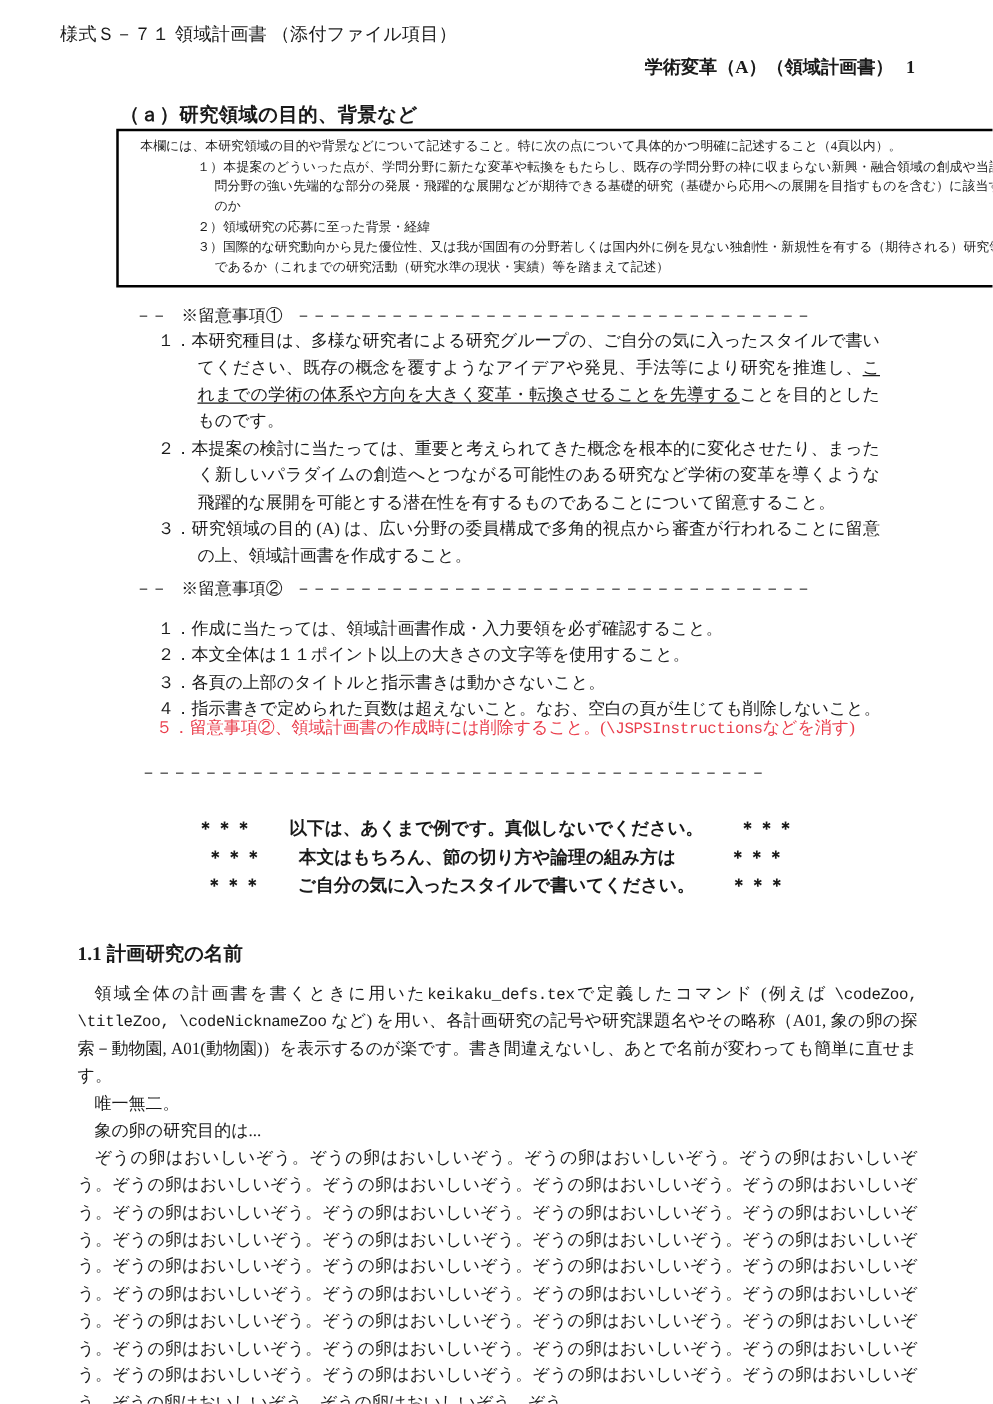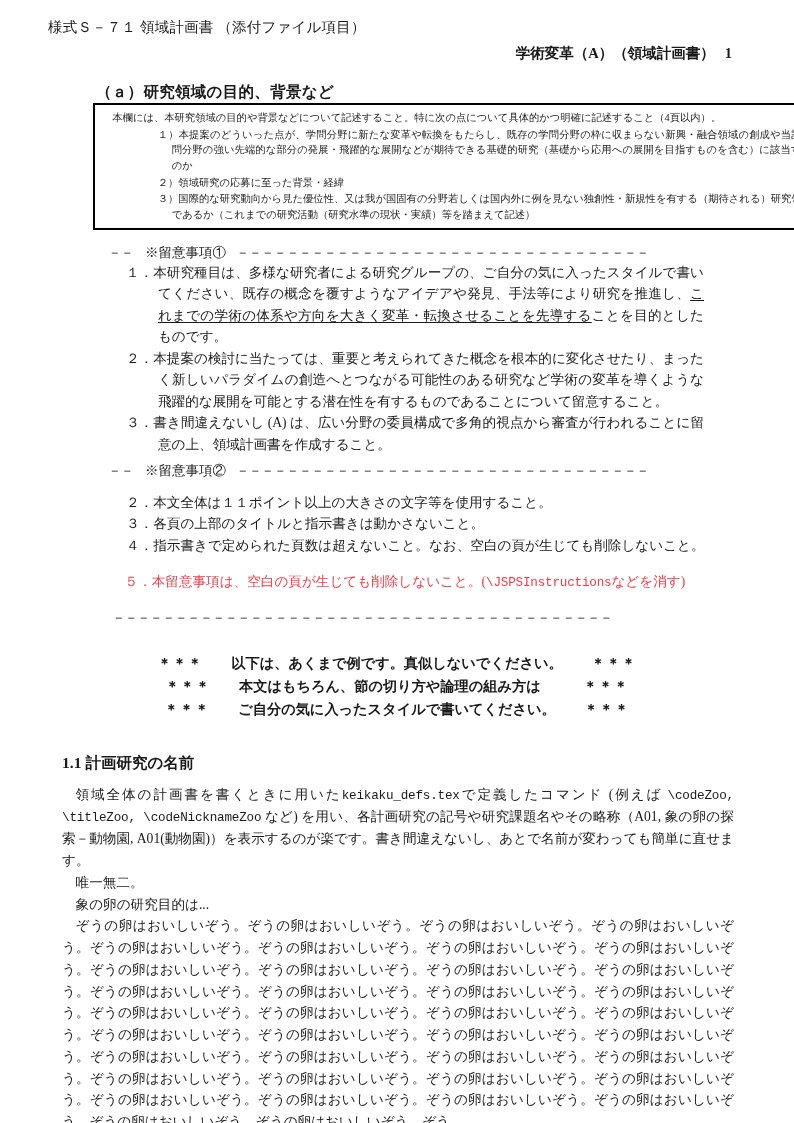--- a/index.html
+++ b/index.html
@@ -195,43 +195,46 @@
   </div>
 
   <div class="note-list" style="left:126px; top:262px; width:578px;">
     <div class="item">
       <span class="num">１．</span><span>本研究種目は、多様な研究者による研究グループの、ご自分の気に入ったスタイルで書いてください、既存の概念を覆すようなアイデアや発見、手法等により研究を推進し、</span><span class="uline">これまでの学術の体系や方向を大きく変革・転換させることを先導する</span><span>ことを目的としたものです。</span>
     </div>
     <div class="item">
       <span class="num">２．</span><span>本提案の検討に当たっては、重要と考えられてきた概念を根本的に変化させたり、まったく新しいパラダイムの創造へとつながる可能性のある研究など学術の変革を導くような飛躍的な展開を可能とする潜在性を有するものであることについて留意すること。</span>
     </div>
     <div class="item">
-      <span class="num">３．</span><span>書き間違えないし (A) は、広い分野の委員構成で多角的視点から審査が行われることに留意の上、領域計画書を作成すること。</span>
+      <span class="num">３．</span><span>研究領域の目的 (A) は、広い分野の委員構成で多角的視点から審査が行われることに留意の上、領域計画書を作成すること。</span>
     </div>
   </div>
 
   <div class="note-rule" style="left:108px; top:462px;">
     <span class="dashes">－－</span><span class="label">※留意事項②</span><span class="dashes">－－－－－－－－－－－－－－－－－－－－－－－－－－－－－－－－－</span>
   </div>
 
   <div class="note-list" style="left:126px; top:492px; width:586px;">
     <div class="item">
+      <span class="num">１．</span><span>作成に当たっては、領域計画書作成・入力要領を必ず確認すること。</span>
+    </div>
+    <div class="item">
       <span class="num">２．</span><span>本文全体は１１ポイント以上の大きさの文字等を使用すること。</span>
     </div>
     <div class="item">
       <span class="num">３．</span><span>各頁の上部のタイトルと指示書きは動かさないこと。</span>
     </div>
     <div class="item">
       <span class="num">４．</span><span>指示書きで定められた頁数は超えないこと。なお、空白の頁が生じても削除しないこと。</span>
     </div>
   </div>
 
   <div class="note-list red" style="left:62px; top:571px; width:650px;">
     <div class="item" style="padding-left:0; text-indent:4.6em;">
-      <span>５．</span><span>本留意事項は、空白の頁が生じても削除しないこと。(</span><span class="mono">\JSPSInstructions</span><span>などを消す)</span>
+      <span>５．</span><span>留意事項②、領域計画書の作成時には削除すること。(</span><span class="mono">\JSPSInstructions</span><span>などを消す)</span>
     </div>
   </div>
 
   <div class="bottom-rule" style="left:112px; top:609px;">－－－－－－－－－－－－－－－－－－－－－－－－－－－－－－－－－－－－－－－－</div>
 
   <div class="banner" style="top:652px;">
     <span class="row"><span class="stars">＊＊＊</span>　　<span>以下は、あくまで例です。真似しないでください。</span>　　<span class="stars">＊＊＊</span></span>
     <span class="row"><span class="stars">＊＊＊</span>　　<span>本文はもちろん、節の切り方や論理の組み方は</span>　　　<span class="stars">＊＊＊</span></span>
     <span class="row"><span class="stars">＊＊＊</span>　　<span>ご自分の気に入ったスタイルで書いてください。</span>　　<span class="stars">＊＊＊</span></span>
   </div>

